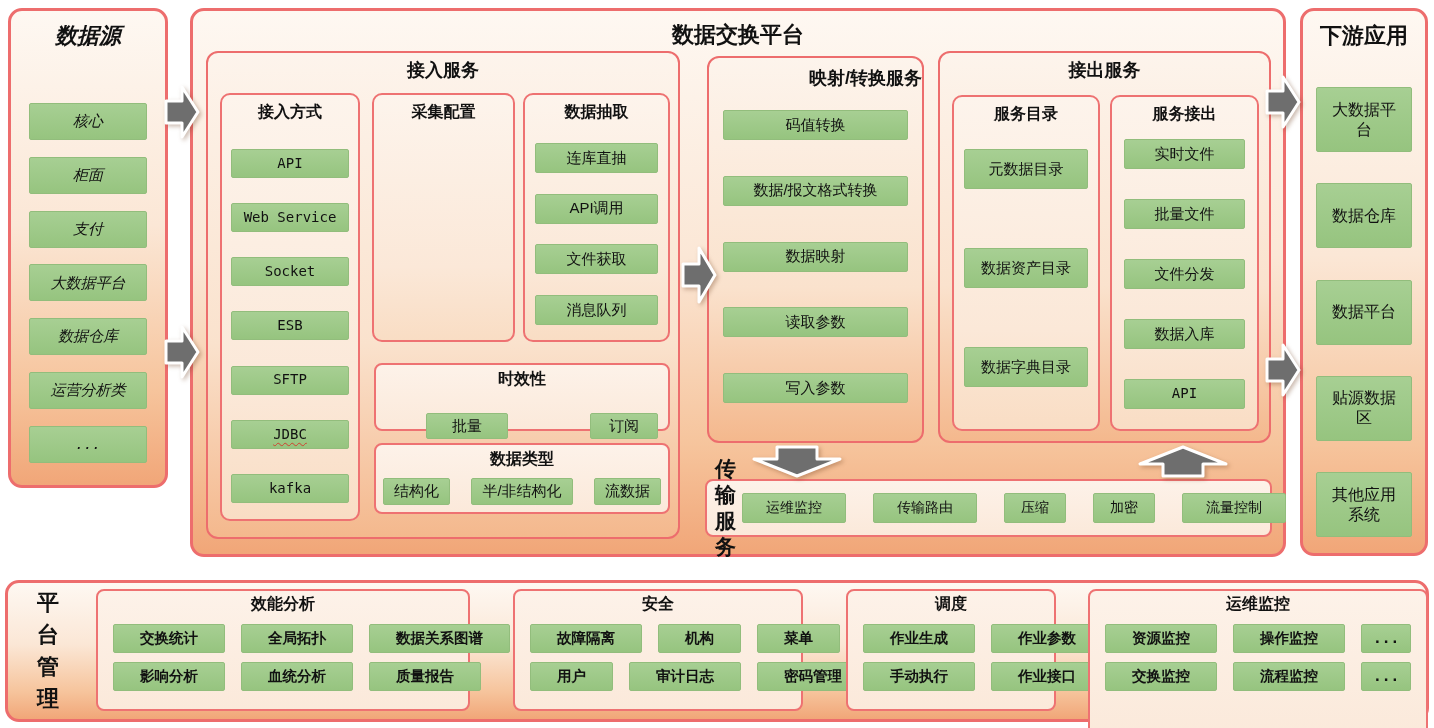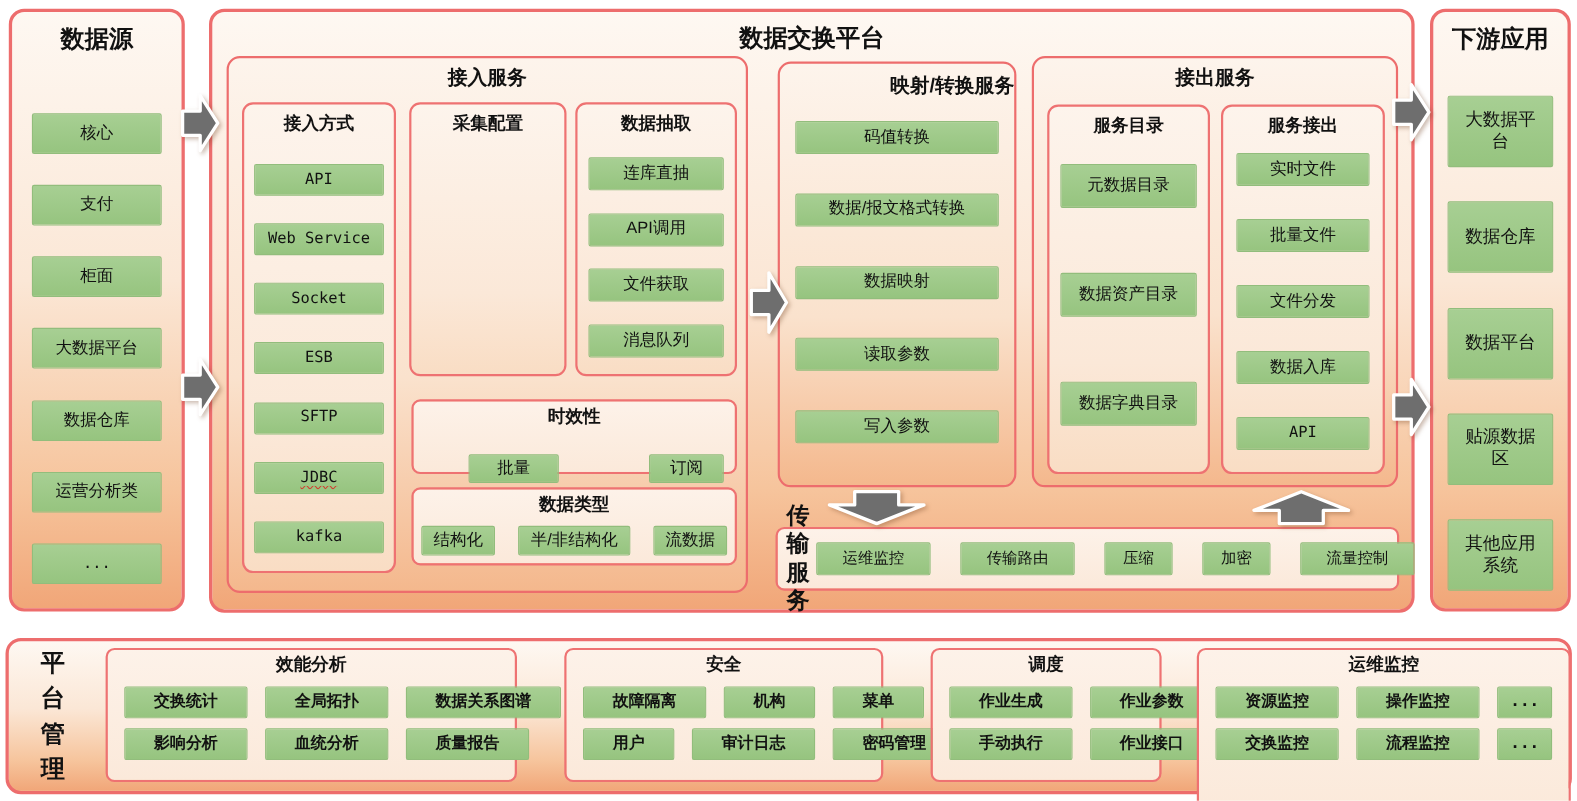--- a/index.html
+++ b/index.html
@@ -24,21 +24,21 @@
   .chip{box-sizing:border-box;display:flex;align-items:center;justify-content:center;
     background:linear-gradient(180deg,#a7cf93 0%,#96c47f 100%);
     border:1px solid #92bd7c;border-radius:2px;font-size:15px;line-height:1.25;
     text-align:center;white-space:nowrap;}
   .chip.latin{font-family:"DejaVu Sans Mono",monospace;font-size:14px;}
   .chip.squiggle{text-decoration-line:underline;text-decoration-style:wavy;
     text-decoration-color:#d04030;text-decoration-thickness:1px;text-underline-offset:3px;}
   .col-list{position:absolute;display:flex;flex-direction:column;justify-content:space-between;}
   .col-list .chip{width:100%;}
   
-  #datasource{left:8px;top:8px;width:160px;height:548px;}
+  #datasource{left:8px;top:8px;width:160px;height:480px;font-style:italic;}
   #datasource .t-big{margin-top:10px;}
   #datasource .col-list{left:18px;right:18px;top:92px;bottom:22px;}
   #datasource .chip{height:37px;}
   #downstream{left:1300px;top:8px;width:128px;height:548px;}
   #downstream .t-big{margin-top:10px;}
   #downstream .col-list{left:13px;right:13px;top:76px;bottom:16px;}
   #downstream .chip{height:65px;white-space:normal;font-size:16px;padding:0 13px;}
   
   #main{left:190px;top:8px;width:1096px;height:549px;}
   #main > .t-big{margin-top:9px;}
@@ -101,22 +101,22 @@
 </head>
 <body>
 
 <div id="canvas">
 
   <div id="datasource" class="panel">
     <div class="t-big">数据源</div>
     <div class="col-list">
 
     <div class="chip">核心</div>
+        <div class="chip">柜面</div>
         <div class="chip">支付</div>
-        <div class="chip">柜面</div>
         <div class="chip">大数据平台</div>
         <div class="chip">数据仓库</div>
         <div class="chip">运营分析类</div>
         <div class="chip latin">...</div>
       </div>
   </div>
 
   <div id="main" class="panel">
     <div class="t-big">数据交换平台</div>
 

